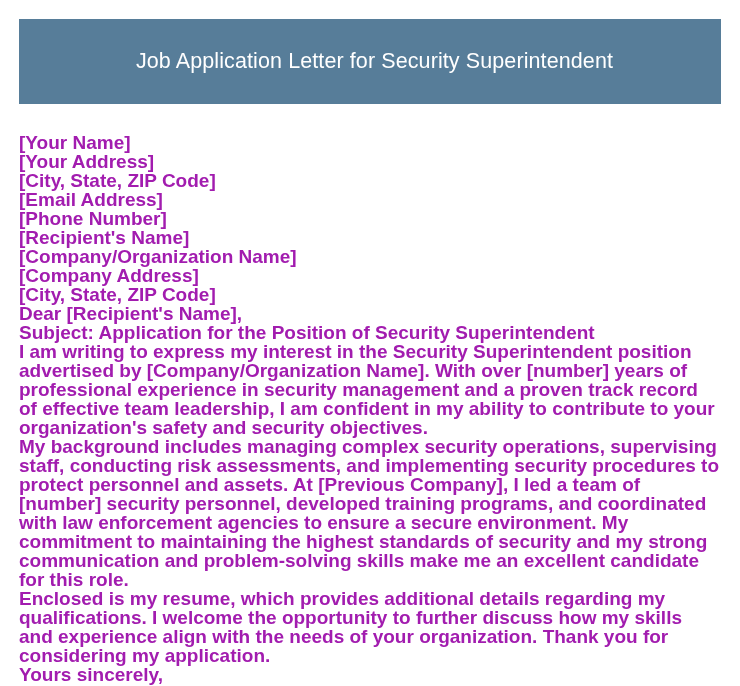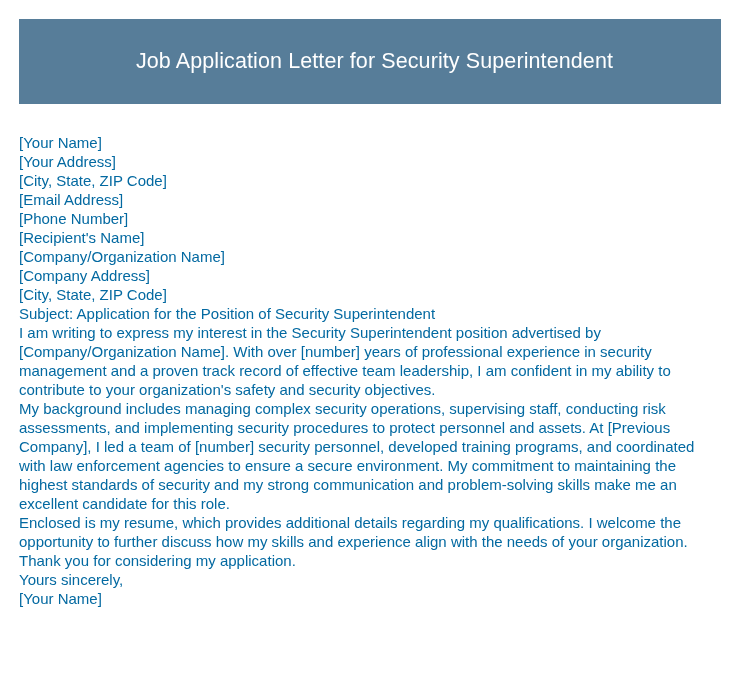--- a/index.html
+++ b/index.html
@@ -55,24 +55,24 @@
     width: 702px;
     color: #4a4a4a;
     font-size: 15px;
     line-height: 19px;
     text-align: left;
   }
   .letter-line,
   .letter-para {
     margin: 0;
     padding: 0;
-    color: #0369a1;
-    font-size: 15px;
+    color: #a21caf;
+    font-size: 19px;
     line-height: 19px;
-    font-weight: 400;
+    font-weight: 700;
     white-space: pre-wrap;
   }
   .letter-para {
     text-align: left;
   }
 </style>
 </head>
 <body>
 
 <div class="page">
@@ -87,20 +87,21 @@
     <div class="letter-line">[Your Address]</div>
     <div class="letter-line">[City, State, ZIP Code]</div>
     <div class="letter-line">[Email Address]</div>
     <div class="letter-line">[Phone Number]</div>
 
     <div class="letter-line">[Recipient's Name]</div>
     <div class="letter-line">[Company/Organization Name]</div>
     <div class="letter-line">[Company Address]</div>
     <div class="letter-line">[City, State, ZIP Code]</div>
 
+    <div class="letter-line">Dear [Recipient's Name],</div>
 
     <div class="letter-line">Subject: Application for the Position of Security Superintendent</div>
 
     <p class="letter-para">I am writing to express my interest in the Security Superintendent position advertised by [Company/Organization Name]. With over [number] years of professional experience in security management and a proven track record of effective team leadership, I am confident in my ability to contribute to your organization's safety and security objectives.</p>
     <p class="letter-para">My background includes managing complex security operations, supervising staff, conducting risk assessments, and implementing security procedures to protect personnel and assets. At [Previous Company], I led a team of [number] security personnel, developed training programs, and coordinated with law enforcement agencies to ensure a secure environment. My commitment to maintaining the highest standards of security and my strong communication and problem-solving skills make me an excellent candidate for this role.</p>
     <p class="letter-para">Enclosed is my resume, which provides additional details regarding my qualifications. I welcome the opportunity to further discuss how my skills and experience align with the needs of your organization. Thank you for considering my application.</p>
 
     <div class="letter-line">Yours sincerely,</div>
     <div class="letter-line">[Your Name]</div>
 

